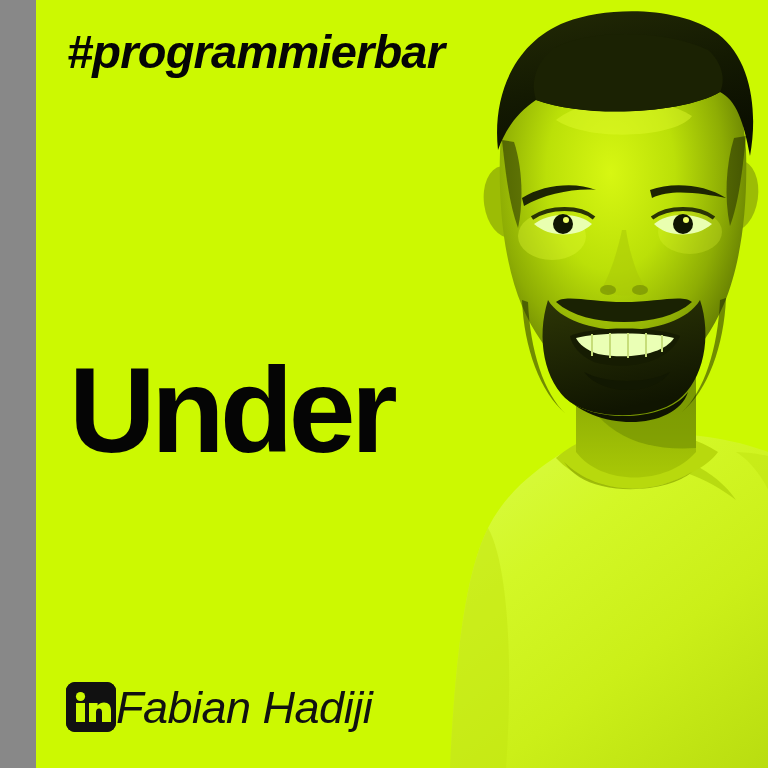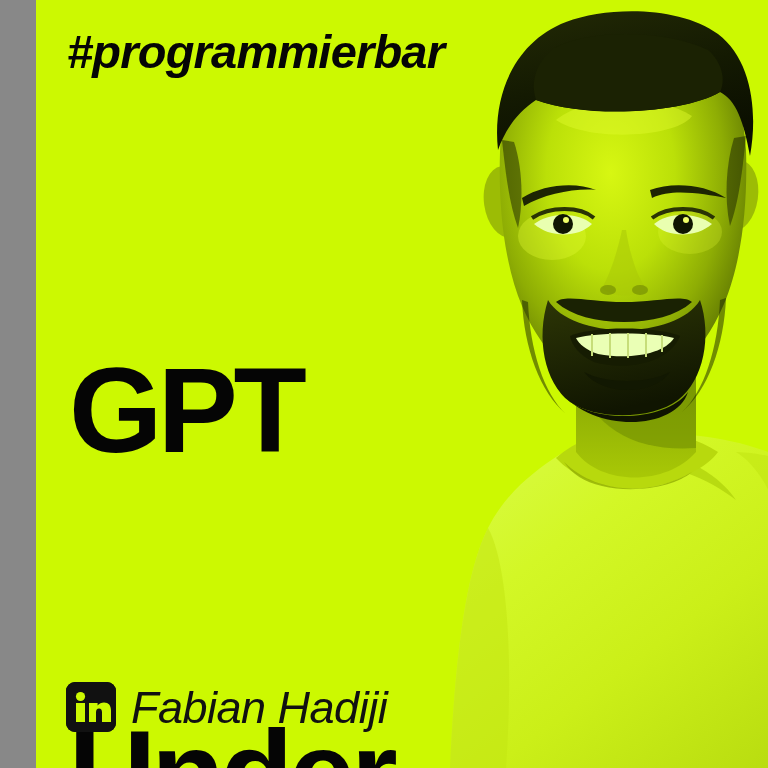--- a/index.html
+++ b/index.html
@@ -67,21 +67,21 @@
     white-space: pre;
     line-height: 1.1;
   }
 
   .social {
     position: absolute;
     left: 30px;
     top: 682px;
     display: flex;
     align-items: center;
-    gap: 15px;
+    gap: 0;
   }
   .li-badge {
     width: 50px;
     height: 50px;
     border-radius: 9px;
     background: #111;
     display: block;
     flex: 0 0 auto;
   }
   .li-badge svg { display: block; width: 50px; height: 50px; }
@@ -226,21 +226,20 @@
 
         <path d="M486 300 C 488 348, 504 392, 530 414 C 508 394, 494 350, 492 302 Z" fill="#16200280"></path>
         <path d="M690 298 C 688 346, 672 390, 646 412 C 668 392, 682 348, 684 300 Z" fill="#16200280"></path>
       </g>
     </svg>
   </div>
 
   <div class="hashtag">#programmierbar</div>
 
   <div class="title">
-    <span class="tline">GPT</span>
     <span class="tline">Under</span>
     
   </div>
 
 
   <div class="social">
     <span class="li-badge">
       <svg viewBox="0 0 50 50" xmlns="http://www.w3.org/2000/svg" aria-hidden="true">
         <rect x="0" y="0" width="50" height="50" rx="9" fill="#111111"></rect>
         <circle cx="14.5" cy="14.5" r="4.6" fill="#ccf901"></circle>

